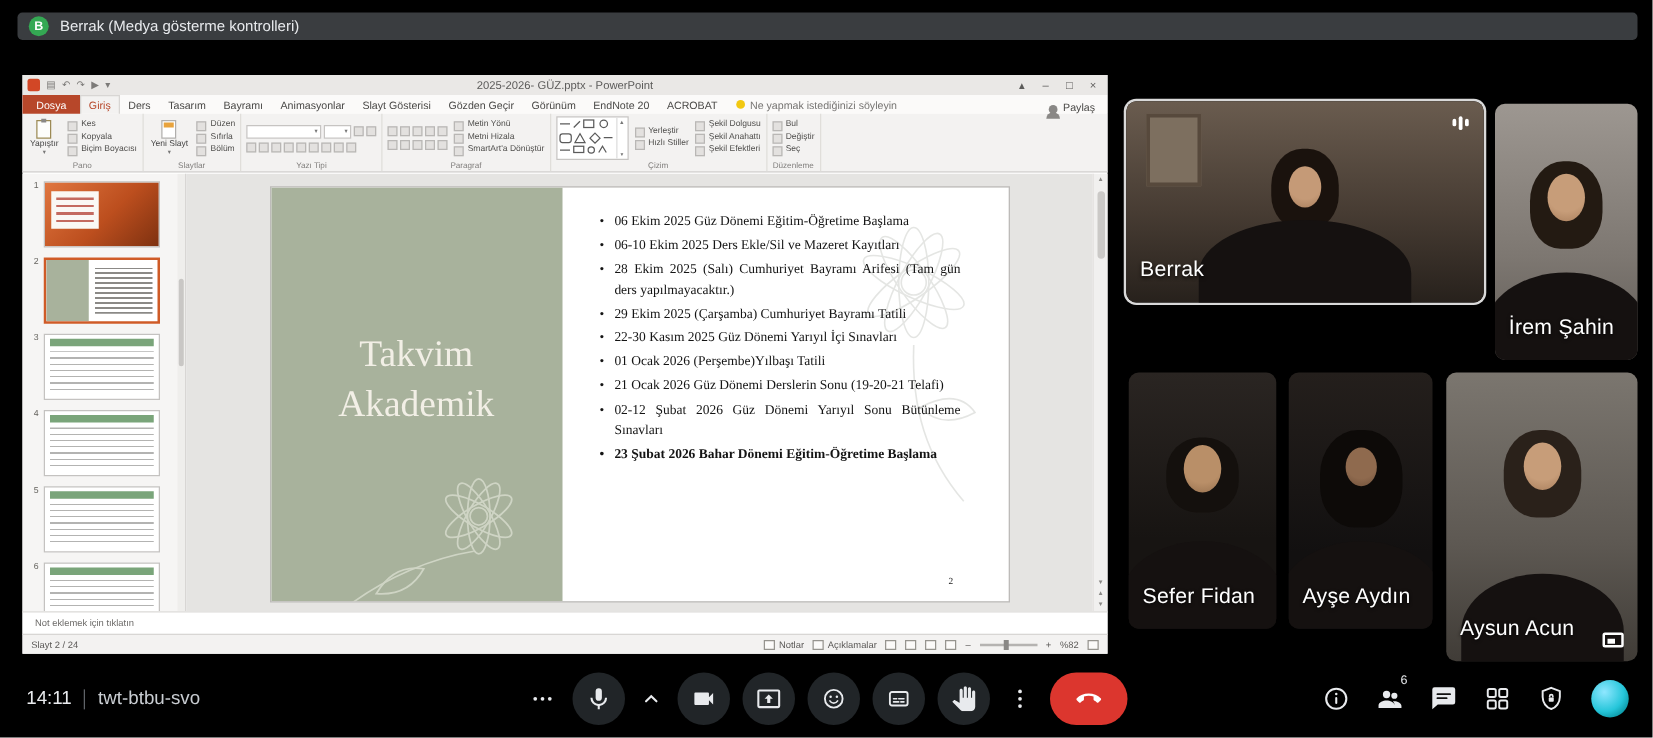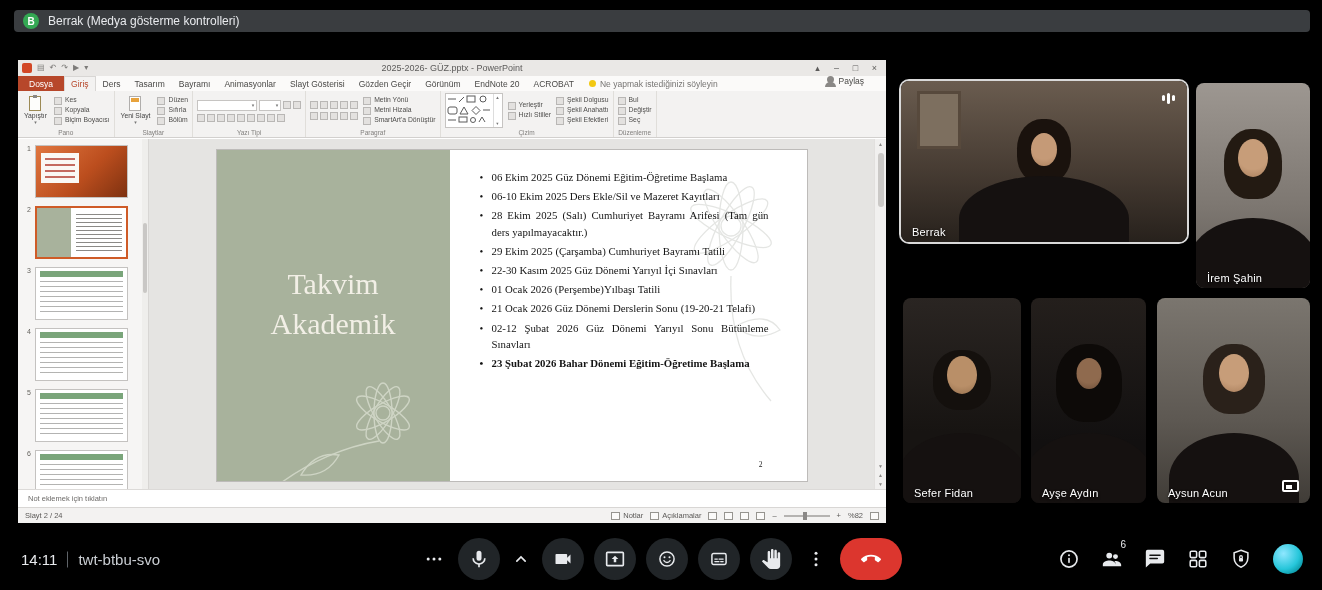--- a/index.html
+++ b/index.html
@@ -21,21 +21,21 @@
 .win-controls { margin-left:auto; display:flex; z-index:1; }
 .win-btn { width:19px; height:16px; display:flex; align-items:center; justify-content:center; font-size:9px; color:#5c5b5a; }
 
 .tabs-row { height:15px; display:flex; align-items:stretch; background:#fbfaf9; font-size:8.5px; }
 .tabs-list { display:flex; }
 .ppt-tab { display:flex; align-items:center; padding:0 7px; color:#4a4947; white-space:nowrap; }
 .ppt-tab.file-tab { background:#b7472a; color:#fff; padding:0 11px; }
 .ppt-tab.active { background:#f3f2f1; color:#b7472a; box-shadow:inset 0 1px 0 #d8d6d4, inset 1px 0 0 #d8d6d4, inset -1px 0 0 #d8d6d4; }
 .tellme { display:flex; align-items:center; gap:4px; margin-left:8px; color:#767472; }
 .bulb { width:7px; height:7px; border-radius:50%; background:#f2c811; }
-.share-btn { margin-left:auto; display:flex; align-items:flex-start; gap:4px; padding-right:22px; color:#4a4947; }
+.share-btn { margin-left:auto; display:flex; align-items:flex-end; gap:4px; padding-right:10px; color:#4a4947; }
 .person-ic { width:7px; height:7px; border-radius:50%; background:#8a8886; position:relative; }
 .person-ic::after { content:""; position:absolute; left:-2px; top:6px; width:11px; height:5px; border-radius:5px 5px 0 0; background:#8a8886; }
 
 .ribbon { height:47px; background:#f3f2f1; border-bottom:1px solid #d2d0ce; display:flex; align-items:stretch; }
 .rgroup { display:flex; flex-direction:column; border-right:1px solid #e0deda; padding:2px 4px 0; }
 .rfill { flex:1; }
 .rbody { flex:1; display:flex; gap:5px; align-items:stretch; }
 .glabel { text-align:center; font-size:6.5px; color:#817f7d; line-height:9px; height:9px; }
 .bigbtn { display:flex; flex-direction:column; align-items:center; justify-content:center; gap:1px; font-size:6.8px; color:#444; padding:0 2px; text-align:center; line-height:1.1; }
 .dd { font-size:5px; color:#777; line-height:1; }
@@ -91,39 +91,39 @@
 .notes-bar { position:absolute; left:0; right:0; bottom:16px; height:18px; background:#fff; border-top:1px solid #dcdad8; display:flex; align-items:center; padding-left:10px; font-size:7.5px; color:#6d6b69; }
 .status { position:absolute; left:0; right:0; bottom:0; height:16px; background:#f3f2f1; border-top:1px solid #d8d6d4; display:flex; align-items:center; font-size:7.5px; color:#5b5957; padding:0 7px; gap:7px; }
 .status .sp { flex:1; }
 .st-item { display:flex; align-items:center; gap:3px; }
 .vic { width:9px; height:8px; border:1px solid #96948f; background:#fbfaf9; }
 .ztrack { width:46px; height:2px; background:#b5b3b1; position:relative; }
 .zhandle { position:absolute; left:42%; top:-3px; width:4px; height:8px; background:#8a8886; }
 
 
 .tile { position:absolute; border-radius:8px; overflow:hidden; background:#3c4043; }
-.tile-name { position:absolute; left:11px; bottom:4px; color:#fff; font-size:11px; text-shadow:0 1px 3px rgba(0,0,0,.9); letter-spacing:.2px; z-index:3; }
+.tile-name { position:absolute; left:11px; bottom:16px; color:#fff; font-size:17px; text-shadow:0 1px 3px rgba(0,0,0,.9); letter-spacing:.2px; z-index:3; }
 .person { position:absolute; inset:0; z-index:1; }
 .person::before { content:""; position:absolute; left:50%; transform:translateX(-50%); border-radius:46% 46% 42% 42%; background:#1b140f; }
 .person::after { content:""; position:absolute; left:50%; transform:translateX(-50%); border-radius:50% 50% 0 0; background:#151110; }
 .face { position:absolute; left:50%; transform:translateX(-50%); border-radius:50%; z-index:2; }
 
 .tile-berrak { left:901px; top:81px; width:286px; height:161px; box-shadow:0 0 0 2px rgba(255,255,255,.85); background:linear-gradient(180deg,#6a5c4f,#473c33 55%,#27211c); }
 .tile-berrak .person::before { width:54px; height:64px; top:38px; background:#1a120d; }
 .tile-berrak .person::after { width:170px; height:86px; bottom:-20px; }
 .tile-berrak .face { width:26px; height:33px; top:52px; background:radial-gradient(circle at 50% 40%, #c59a77 55%, #a87e5c); }
 .frame { position:absolute; left:16px; top:10px; width:44px; height:58px; background:#7d6f5f; border:3px solid #57493c; }
 .audio-ind { position:absolute; top:10px; right:12px; display:flex; gap:2px; align-items:center; height:14px; z-index:3; }
 .audio-ind i { width:3px; background:#fff; border-radius:2px; display:block; }
 .audio-ind i:nth-child(1){ height:6px; } .audio-ind i:nth-child(2){ height:11px; } .audio-ind i:nth-child(3){ height:6px; }
 
 .tile-irem { left:1196px; top:83px; width:114px; height:205px; background:linear-gradient(180deg,#9d9791,#7d7771 60%,#5f5a55); }
 .tile-sefer { left:903px; top:298px; width:118px; height:205px; background:linear-gradient(180deg,#2a2522,#171412 65%); }
 .tile-ayse { left:1031px; top:298px; width:115px; height:205px; background:linear-gradient(180deg,#241f1c,#121010 70%); }
-.tile-aysun { left:1157px; top:298px; width:153px; height:205px; background:linear-gradient(180deg,#7b766f,#5d5852 60%,#403c37); }
+.tile-aysun { left:1157px; top:298px; width:153px; height:231px; background:linear-gradient(180deg,#7b766f,#5d5852 60%,#403c37); }
 .portrait .person::before { width:58px; height:70px; top:46px; }
 .portrait .person::after { width:130px; height:92px; bottom:-22px; }
 .portrait .face { width:30px; height:38px; top:56px; background:radial-gradient(circle at 50% 40%, #c79d79 55%, #a87e5c); }
 .tile-irem .person::before { background:#231a12; }
 .tile-sefer .person::before { background:#14100d; height:60px; top:52px; }
 .tile-sefer .face { top:58px; background:radial-gradient(circle at 50% 40%, #b98f68 55%, #96704e); }
 .tile-ayse .person::before { width:66px; height:78px; background:#0d0a08; }
 .tile-ayse .face { width:25px; height:31px; top:60px; background:radial-gradient(circle at 50% 40%, #8f6a4e 55%, #6e4f39); }
 .tile-aysun .person::before { width:62px; background:#2a211a; }
 .cast-ic { position:absolute; right:11px; bottom:11px; width:17px; height:12px; border:2px solid #fff; border-radius:2px; z-index:3; }

